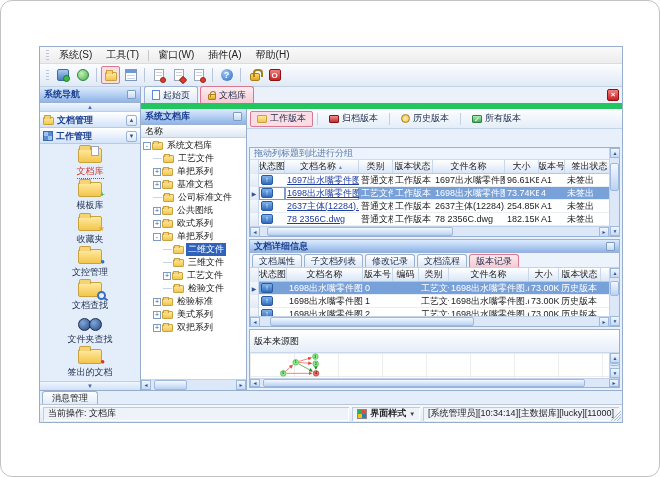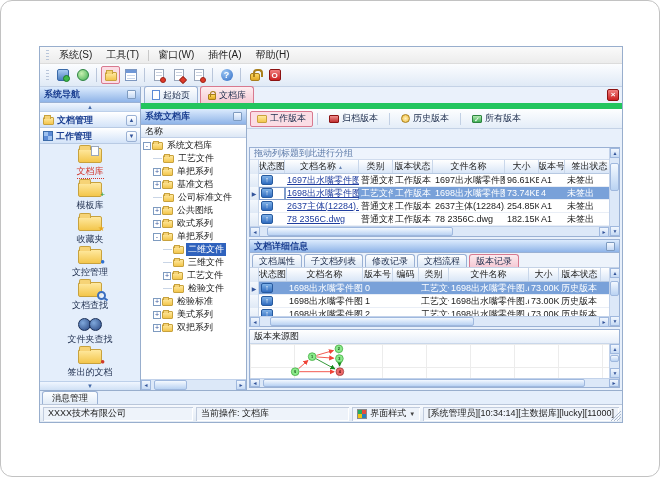--- a/index.html
+++ b/index.html
@@ -68,21 +68,21 @@
   .s-bottom { margin-top:auto; }
 
   
   .msgrow { height:14px; background:#e4eefb; border-top:1px solid #98aecd; display:flex; align-items:flex-end; padding-left:2px; }
   .msgtab { height:13px; padding:0 9px; background:linear-gradient(#fdfeff,#e2ecf8); border:1px solid #9ab1d4; border-bottom:none; border-radius:3px 3px 0 0; font-size:9px; display:flex; align-items:center; }
   .statusbar { height:18px; background:linear-gradient(#f6f9fd,#e3ebf5); border-top:1px solid #b9c6da; display:flex; align-items:center; gap:3px; padding:0 3px; font-size:9px; color:#222; position:relative; }
   .st-box { height:14px; display:flex; align-items:center; padding:0 5px; box-shadow:inset 1px 1px 0 #c0cbdd, inset -1px -1px 0 #ffffff; background:#eef3fa; }
   .st-company { width:150px; }
   .st-op { flex:1; }
   .palette { width:10px; height:10px; border:1px solid #888; background:conic-gradient(#e74c3c 0 25%, #2980b9 0 50%, #f1c40f 0 75%, #27ae60 0); margin-right:3px; }
-  .st-style { display:flex; align-items:center; }
+  .st-style { display:flex; align-items:center;font-weight:bold; }
   .st-style .dd { font-size:6px; color:#444; margin-left:3px; }
   .st-grip { position:absolute; right:1px; bottom:1px; width:10px; height:10px;
     background:linear-gradient(135deg, transparent 50%, #aab8cc 50%, #aab8cc 55%, transparent 55%, transparent 65%, #aab8cc 65%, #aab8cc 70%, transparent 70%, transparent 80%, #aab8cc 80%, #aab8cc 85%, transparent 85%); }
 
   
   .content { flex:1; display:flex; flex-direction:column; min-width:0; }
   .tabstrip { height:16px; display:flex; align-items:flex-end; gap:2px; padding-left:3px; position:relative; background:#eaf1fb; }
   .tab { height:15px; padding:8px 7px; display:flex; align-items:center; gap:3px; background:linear-gradient(#fefefe,#dbe7f6); border:1px solid #9ab1d4; border-bottom:none; border-radius:3px 3px 0 0; font-size:9px; color:#1c2c4c; }
   .tab.active { background:linear-gradient(#fdeef1,#f6c9d4); border-color:#d8798f; }
   .t-ic-page { width:8px; height:10px; background:#fff; border:1px solid #5b8bd6; }
@@ -144,21 +144,21 @@
   .editcell { background:#fff !important; color:#000; box-shadow:inset 0 0 0 1px #7f9ccb; }
   .editcell .link { color:#1f3d9e; }
   .sticon { width:12px; height:10px; border-radius:2px; background:linear-gradient(#7fb2e8,#2f6bbf); border:1px solid #275a9e; color:#fff; font-size:7px; line-height:8px; text-align:center; }
 
   .d-title { height:13px; background:linear-gradient(#dcebfd,#8fb4e8); border-bottom:1px solid #9ab1d4; color:#1b3f91; font-weight:bold; font-size:9px; display:flex; align-items:center; justify-content:space-between; padding:0 4px; }
   .d-tabs { height:15px; display:flex; gap:2px; padding:1px 2px 0; background:#edf3fb; border-bottom:1px solid #c4d2e6; }
   .d-tab { padding:0 6px; border:1px solid #9ab1d4; border-bottom:none; border-radius:3px 3px 0 0; background:linear-gradient(#fff,#dce8f6); display:flex; align-items:center; font-size:9px; color:#1c2c4c; }
   .d-tab.active { background:linear-gradient(#fcebee,#f5c9d4); border-color:#d8798f; }
 
   .graphblock { flex:1; min-height:0; margin-bottom:2px; }
-  .g-label { height:14px; font-size:9px; padding:0 4px; background:linear-gradient(#ffffff,#e6eef9); border-bottom:1px solid #c9d7ea; display:flex; align-items:center; }
+  .g-label { height:23px; font-size:9px; padding:0 4px; background:linear-gradient(#ffffff,#e6eef9); border-bottom:1px solid #c9d7ea; display:flex; align-items:center; }
   .g-area { flex:1; display:flex; min-height:0; }
   .g-svgwrap { flex:1; background-color:#fff;
     background-image:linear-gradient(#ececec 1px, transparent 1px), linear-gradient(90deg,#ececec 1px, transparent 1px);
     background-size:44px 23px; }
   .g-svgwrap svg { width:100%; height:100%; display:block; }
 </style>
 </head>
 <body>
 
 <div class="page">
@@ -667,21 +667,20 @@
           </div>
         </div>
       </div>
     </div>
 
     <div class="msgrow">
       <div class="msgtab">消息管理</div>
     </div>
 
     <div class="statusbar">
-      <div class="st-box st-company">XXXX技术有限公司</div>
       <div class="st-box st-op">当前操作: 文档库</div>
       <div class="st-box st-style">
         <span class="palette"></span>
         <span>界面样式</span>
         <span class="dd">▼</span>
       </div>
       <div class="st-box">[系统管理员][10:34:14][主数据库][lucky][11000]</div>
       <div class="st-grip"></div>
     </div>
   </div>

